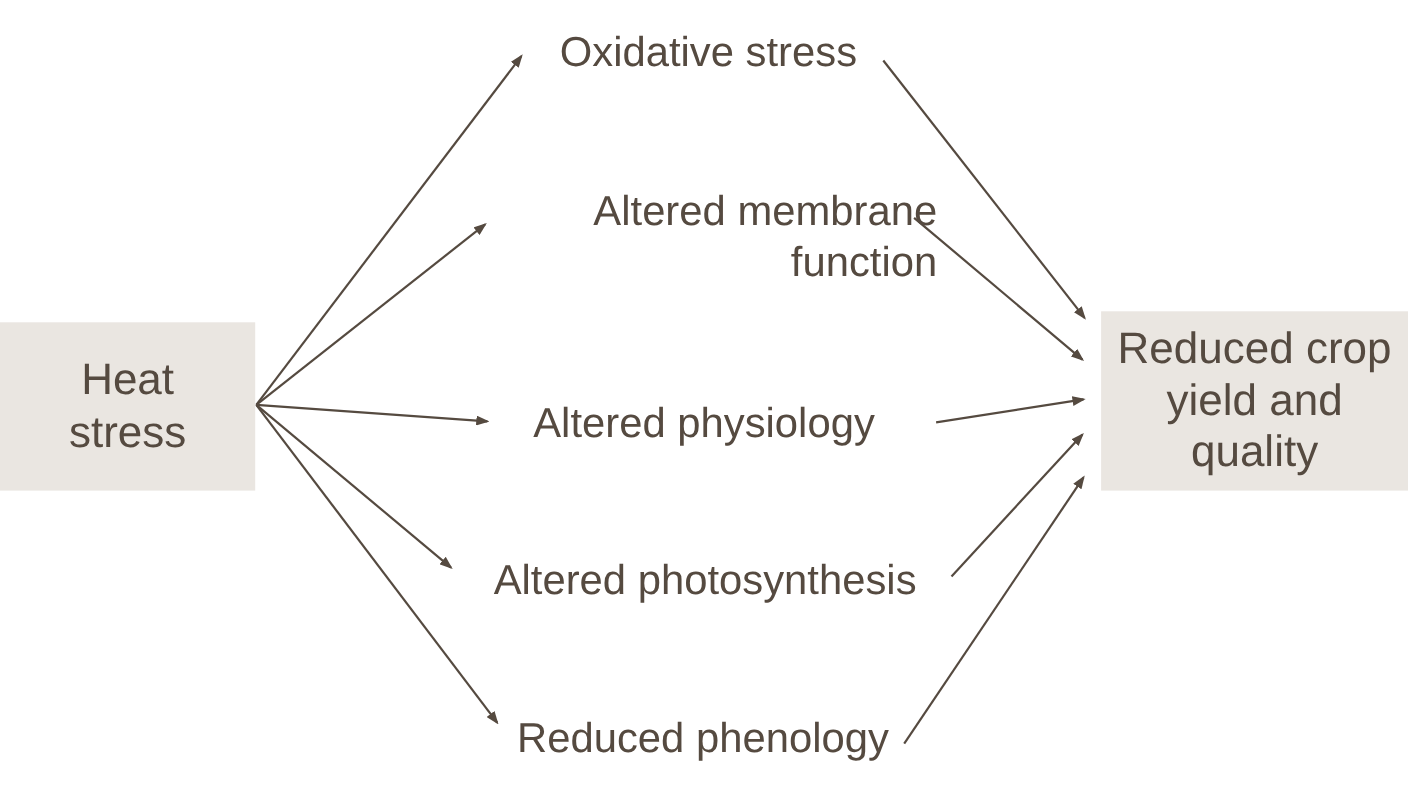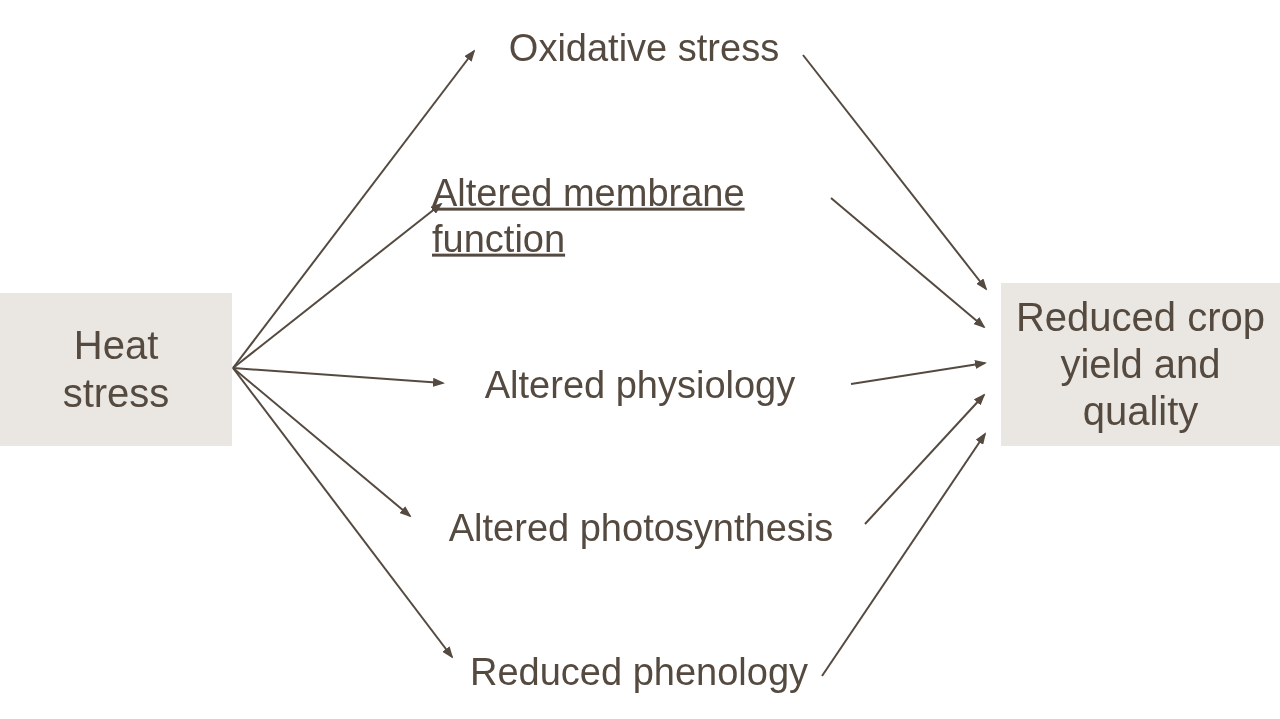--- a/index.html
+++ b/index.html
@@ -24,24 +24,24 @@
     font-size:40px;line-height:1.18;font-weight:400;color:var(--ink);
   }
   .source-box{left:0px;top:293px;width:232px;height:153px;}
   .source-box .box-label{width:175px;}
   .sink-box{left:1001px;top:283px;width:279px;height:163px;}
   .sink-box .box-label{width:272px;}
   .mid-label{
     position:absolute;
     transform:translate(-50%,-50%);
     font-size:38px;line-height:1.22;font-weight:400;color:var(--ink);
-    text-align:left;
+    text-align:right;
   }
   .nowrap{white-space:nowrap;}
-  .wrap-420{width:420px;text-decoration:underline;}
+  .wrap-420{width:420px;}
 </style>
 </head>
 <body>
 
 <div class="stage">
 
   <svg class="arrow-layer" width="1280" height="719" viewBox="0 0 1280 719" xmlns="http://www.w3.org/2000/svg">
     <defs>
       <marker id="arrowhead" markerUnits="userSpaceOnUse" markerWidth="12" markerHeight="9" refX="10" refY="4.5" orient="auto">
         <path d="M0,0 L12,4.5 L0,9 z" fill="#554a40"></path>

